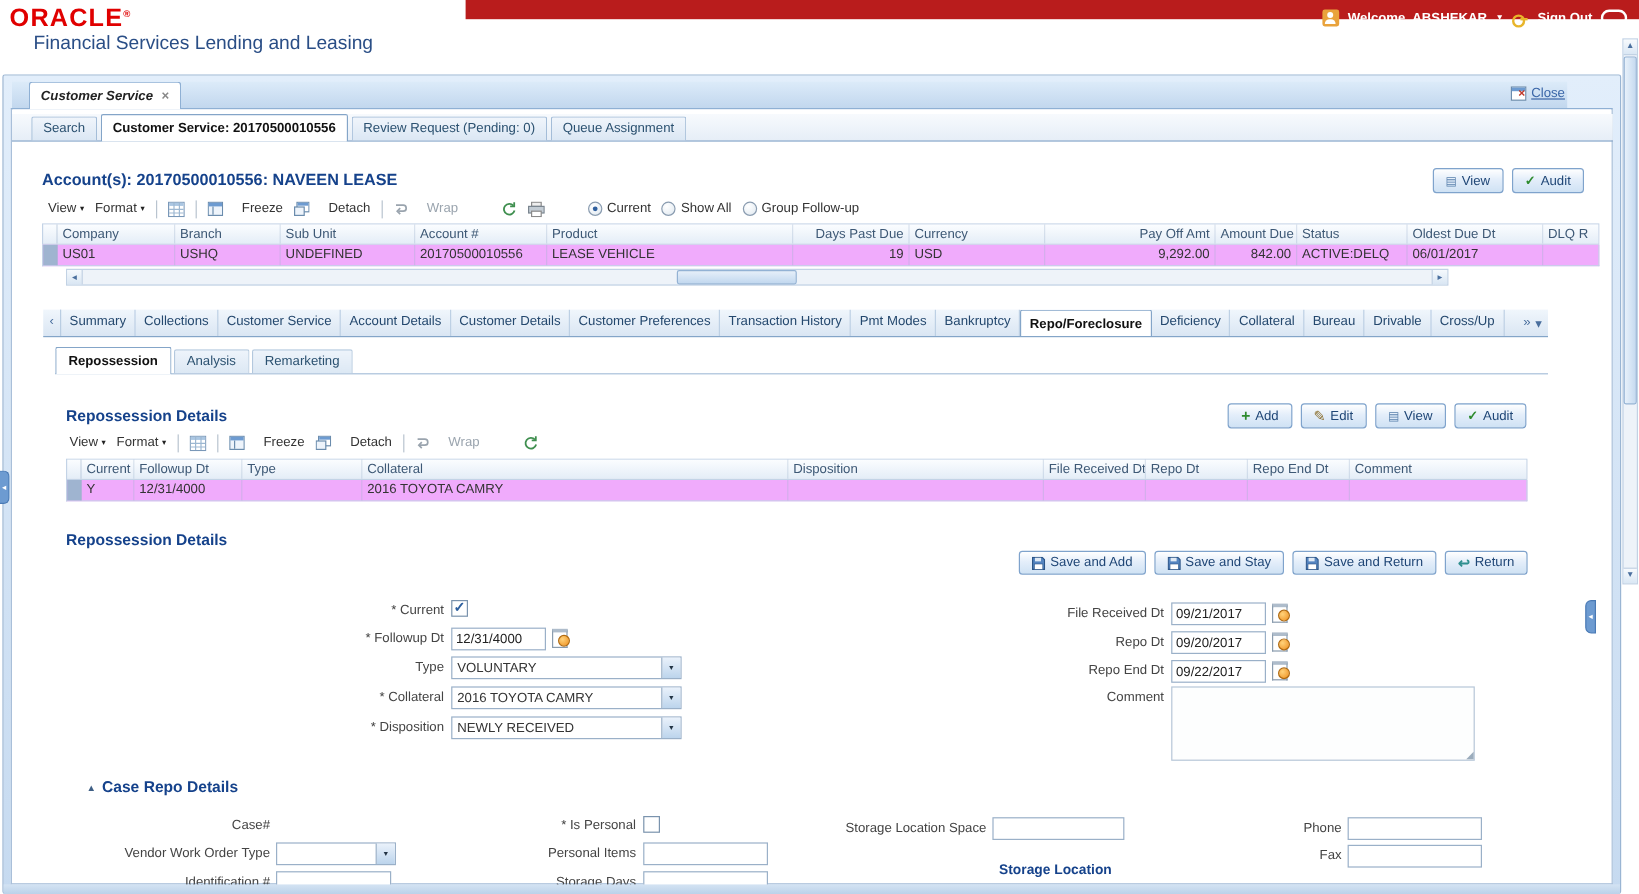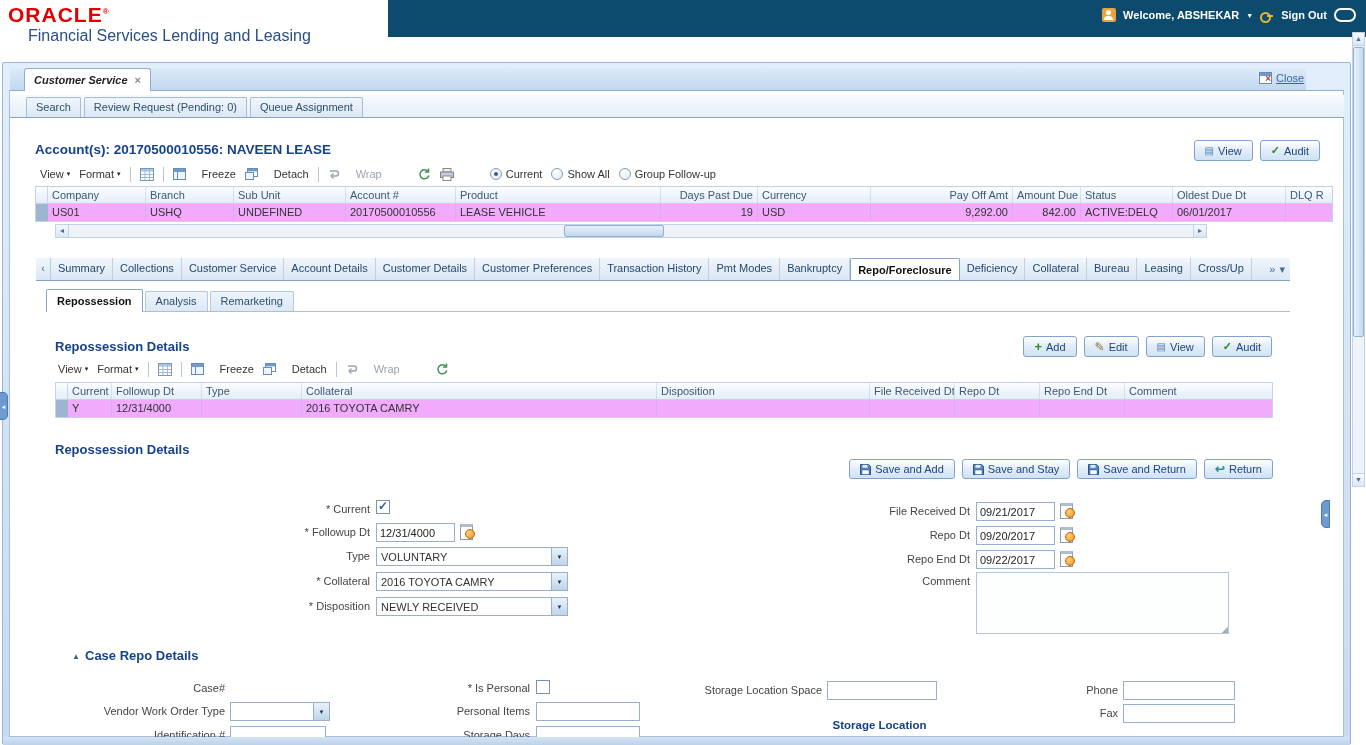--- a/index.html
+++ b/index.html
@@ -2,21 +2,21 @@
 <html><head>
 <meta charset="utf-8">
 <style>
   *{box-sizing:border-box;margin:0;padding:0}
   html,body{margin:0;padding:0}
   body{font-family:"Liberation Sans",sans-serif;background:#fff}
   .page{position:relative;width:1366px;height:745px;overflow:hidden;background:#fff;font-size:11px;color:#333}
   .abs{position:absolute}
 
   
-  .topbar{left:0;top:0;width:1366px;height:37px;background:#0c4a6e}
+  .topbar{left:0;top:0;width:1366px;height:16px;background:#b91c1c}
   .topbar-right{position:absolute;right:10px;top:0;height:30px;display:flex;align-items:center;gap:7px;color:#fff;font-size:11px;font-weight:bold}
   .person-icon{width:14px;height:14px;position:relative;display:inline-block;background:#e9a33c;border-radius:2px}
   .person-icon::before{content:"";position:absolute;top:2px;left:4px;width:5px;height:5px;border-radius:50%;background:#fff}
   .person-icon::after{content:"";position:absolute;bottom:2px;left:2px;width:9px;height:4px;border-radius:4px 4px 0 0;background:#fff}
   .tb-caret{font-size:7px;color:#fff}
   .key-icon{width:14px;height:13px;position:relative;display:inline-block}
   .key-icon::before{content:"";position:absolute;left:0;top:3px;width:7px;height:7px;border:2px solid #e8b52a;border-radius:50%}
   .key-icon::after{content:"";position:absolute;left:7px;top:6px;width:6px;height:2px;background:#e8b52a;box-shadow:3px 2px 0 -1px #e8b52a}
   .signout{color:#fff;cursor:pointer}
   .avatar{width:22px;height:14px;border:2px solid #fff;border-radius:8px;display:inline-block}
@@ -199,20 +199,21 @@
   </div>
   <div class="abs close-ctl">
     <span class="close-icon"></span>
     <span class="close-link">Close</span>
   </div>
 
   <div class="abs content"></div>
 
   <div class="abs main-strip">
     <span class="mtab">Search</span>
+    <span class="mtab active">Customer Service: 20170500010556</span>
     <span class="mtab">Review Request (Pending: 0)</span>
     <span class="mtab">Queue Assignment</span>
   </div>
 
   <div class="abs acct-title">Account(s): 20170500010556: NAVEEN LEASE</div>
   <div class="abs acct-actions">
     <span class="btn">
         <span class="ic-view">▤</span>
         <span>View</span>
       </span>
@@ -346,21 +347,21 @@
       <span class="dtab">Account Details</span>
       <span class="dtab">Customer Details</span>
       <span class="dtab">Customer Preferences</span>
       <span class="dtab">Transaction History</span>
       <span class="dtab">Pmt Modes</span>
       <span class="dtab">Bankruptcy</span>
       <span class="dtab active">Repo/Foreclosure</span>
       <span class="dtab">Deficiency</span>
       <span class="dtab">Collateral</span>
       <span class="dtab">Bureau</span>
-      <span class="dtab">Leasing</span>
+      <span class="dtab">Drivable</span>
       <span class="dtab">Cross/Up</span>
     </span>
     <span class="dctl">
       <span>»</span>
       <span>▾</span>
     </span>
   </div>
 
   <div class="abs sstrip">
     <span class="stab active">Repossession</span>

